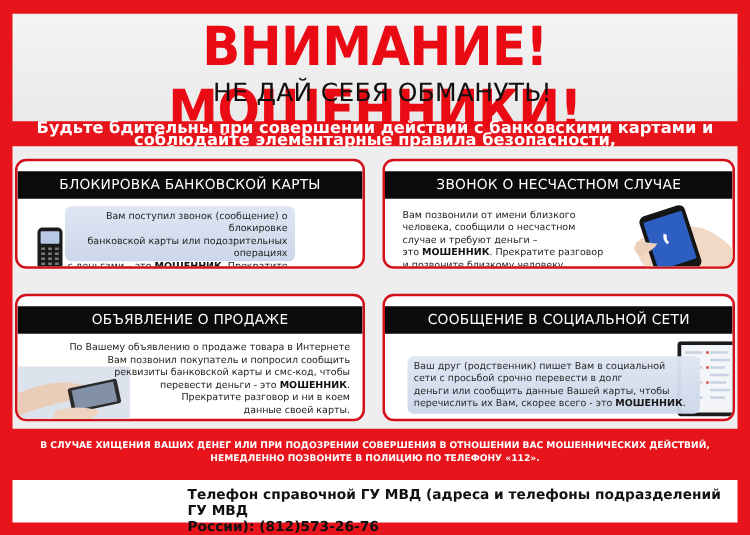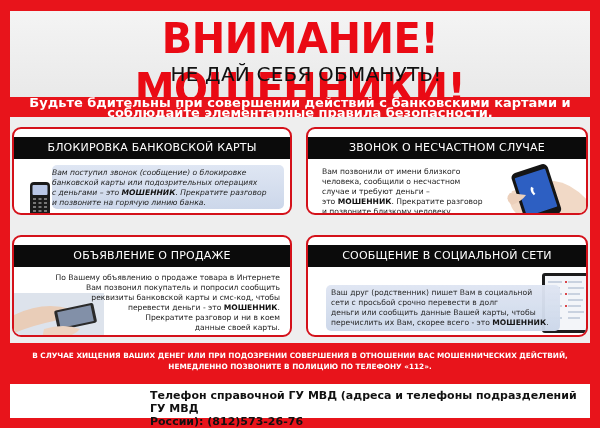--- a/index.html
+++ b/index.html
@@ -101,21 +101,21 @@
           <rect x="15" y="21" width="3" height="2"></rect>
         <rect x="4" y="25" width="3" height="2"></rect>
           <rect x="9.5" y="25" width="3" height="2"></rect>
           <rect x="15" y="25" width="3" height="2"></rect>
         <rect x="4" y="29" width="3" height="2"></rect>
           <rect x="9.5" y="29" width="3" height="2"></rect>
           <rect x="15" y="29" width="3" height="2"></rect>
       </g>
     </svg>
   </div>
-  <div class="card-text bubble" style="left:38px;top:36px;width:232px;height:44px;padding:3px 6px 0 0;text-align:left;font-style:italic;">
+  <div class="card-text bubble" style="left:38px;top:36px;width:184px;height:44px;padding:3px 6px 0 0;text-align:right;">
     <div>Вам поступил звонок (сообщение) о блокировке</div>
     <div>банковской карты или подозрительных операциях</div>
     <div><span>с деньгами – это </span><b>МОШЕННИК</b><span>. Прекратите разговор</span></div>
     <div>и позвоните на горячую линию банка.</div>
   </div>
 </div>
 
 <div class="card" id="card2">
   <div class="card-head">ЗВОНОК О НЕСЧАСТНОМ СЛУЧАЕ</div>
   <div class="card-text" style="left:14px;top:38px;width:180px;">

